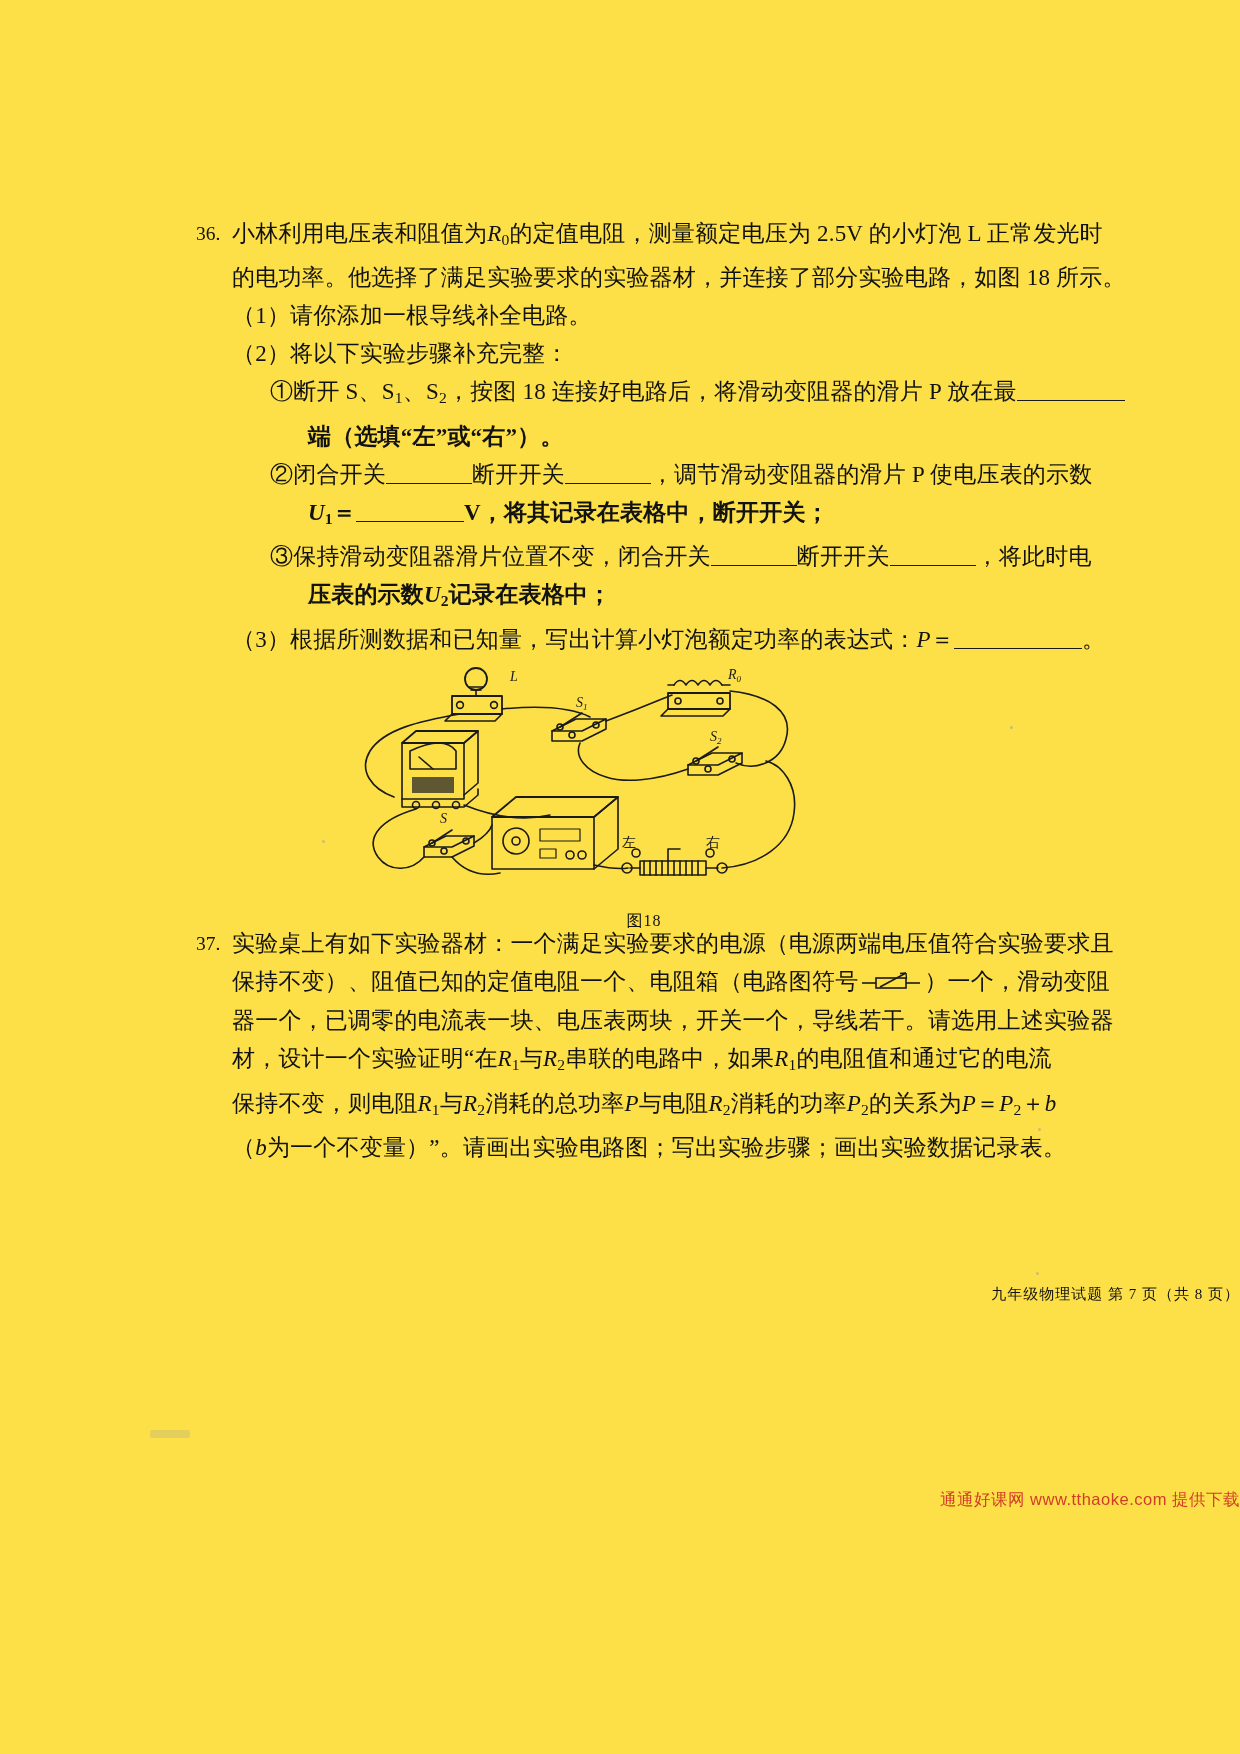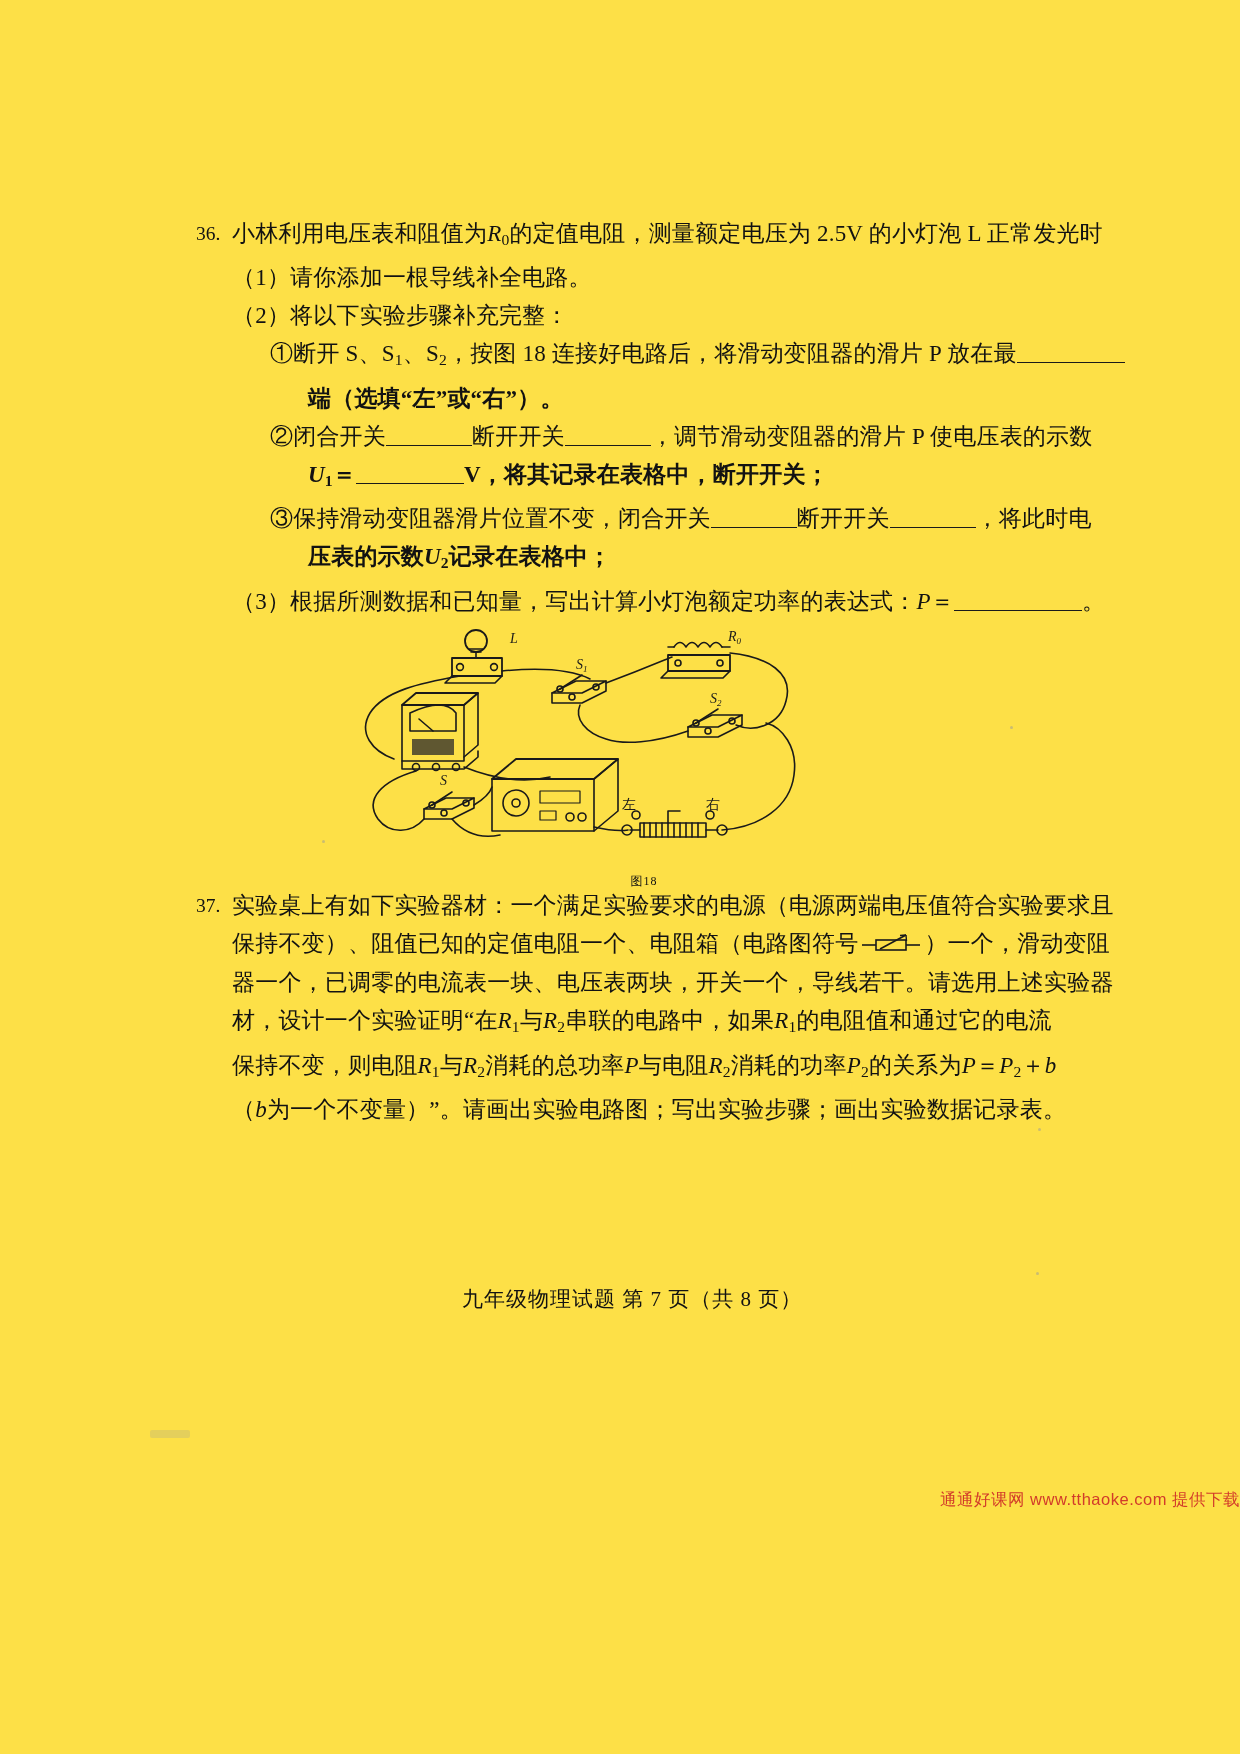--- a/index.html
+++ b/index.html
@@ -70,33 +70,33 @@
   
   .figure {
     position: relative;
     margin: 6px auto 0 auto;
     width: 640px;
     height: 250px;
   }
   .figure svg { display: block; }
   .fig-caption {
     text-align: center;
-    font-size: 12px;
+    font-size: 16px;
     margin-top: -4px;
     letter-spacing: 1px;
   }
 
   
   .footer-page {
     position: absolute;
     left: 0;
     right: 0;
     top: 1285px;
-    text-align: center;
-    font-size: 21px;
+    text-align: right;
+    font-size: 15px;
     letter-spacing: 1px;
     padding-left: 24px;
   }
   .watermark {
     position: absolute;
     left: 0;
     right: 0;
     top: 1489px;
     text-align: right;
     font-size: 16.5px;
@@ -125,20 +125,21 @@
   <div class="content">
 
     <div class="q">
       <div class="q-num">36.</div>
       <div class="q-body">
 
         <div class="line">
           <span>小林利用电压表和阻值为</span><i class="v">R</i><sub>0</sub><span>的定值电阻，测量额定电压为 2.5V 的小灯泡 L 正常发光时</span>
         </div>
 
+        <div class="line">的电功率。他选择了满足实验要求的实验器材，并连接了部分实验电路，如图 18 所示。</div>
 
         <div class="line">（1）请你添加一根导线补全电路。</div>
 
         <div class="line">（2）将以下实验步骤补充完整：</div>
 
         <div class="line indent2">
           <span>①断开 S、S</span><sub>1</sub><span>、S</span><sub>2</sub><span>，按图 18 连接好电路后，将滑动变阻器的滑片 P 放在最</span><span class="blank b-lg"></span>
         </div>
 
         <div class="line indent3">端（选填“左”或“右”）。</div>

